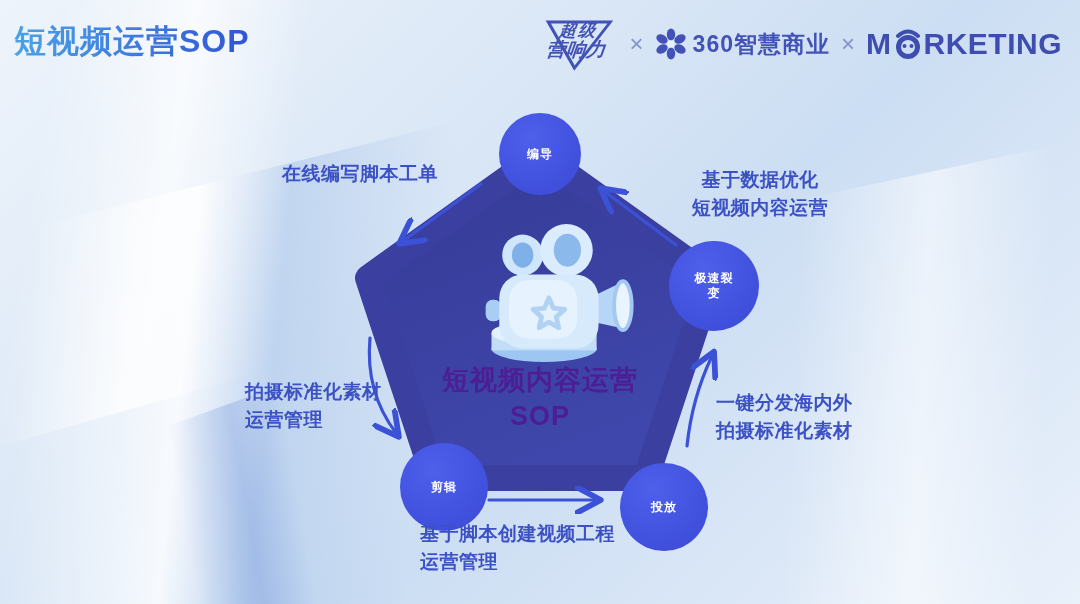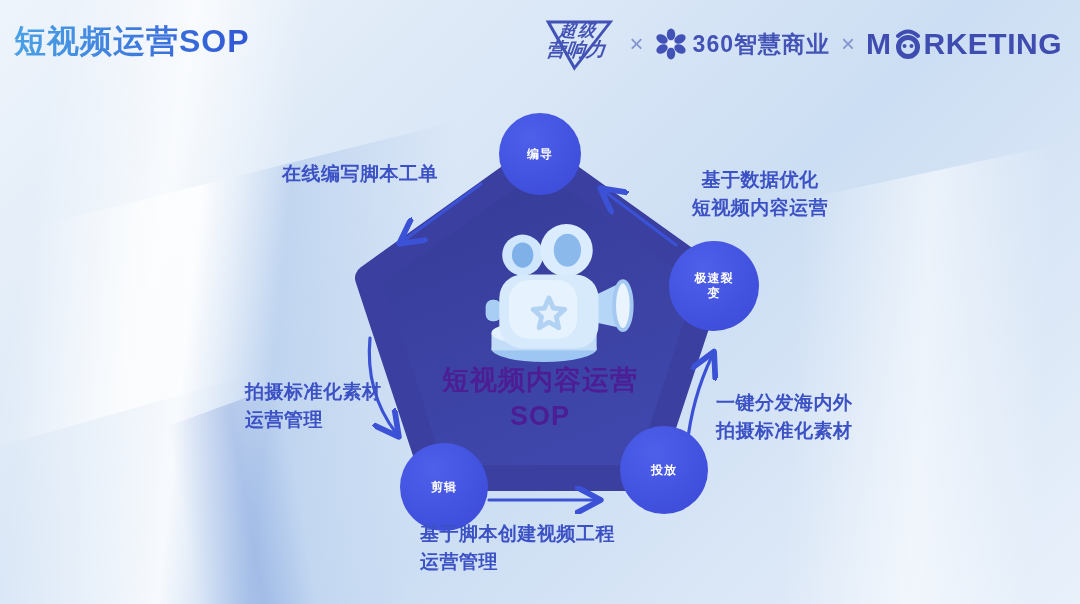--- a/index.html
+++ b/index.html
@@ -48,21 +48,21 @@
   .node{
     position:absolute;border-radius:50%;display:flex;align-items:center;justify-content:center;
     background:radial-gradient(circle at 38% 30%,#4e60ea 0%,#4253e0 55%,#3b4ad4 100%);
     color:#fff;font-size:12px;font-weight:600;text-align:center;letter-spacing:1px;
   }
   .node-bianDao{left:499px;top:113px;width:82px;height:82px;}
   .node-paiShe{left:326px;top:244px;width:84px;height:84px;}
   .node-yunYing{left:669px;top:241px;width:90px;height:90px;}
   .node-yunYing .node-label{width:48px;line-height:1.25;}
   .node-jianJi{left:400px;top:443px;width:88px;height:88px;}
-  .node-touFang{left:620px;top:426px;width:88px;height:88px;}
+  .node-touFang{left:620px;top:463px;width:88px;height:88px;}
 
   .center-icon{position:absolute;left:458px;top:220px;width:176px;height:146px;}
   .center-text{position:absolute;left:390px;top:362px;width:300px;text-align:center;
     color:#4c1d95;font-weight:700;font-size:27px;line-height:1.35;letter-spacing:1px;}
 
   .edge-label{position:absolute;color:#3c51c4;font-size:19px;font-weight:600;line-height:1.45;letter-spacing:.5px;}
   .edge-label.center{text-align:left;}
   .lbl-script{left:282px;top:160px;width:226px;}
   .lbl-data{left:655px;top:166px;width:210px;text-align:center;}
   .lbl-material{left:245px;top:378px;width:200px;}

